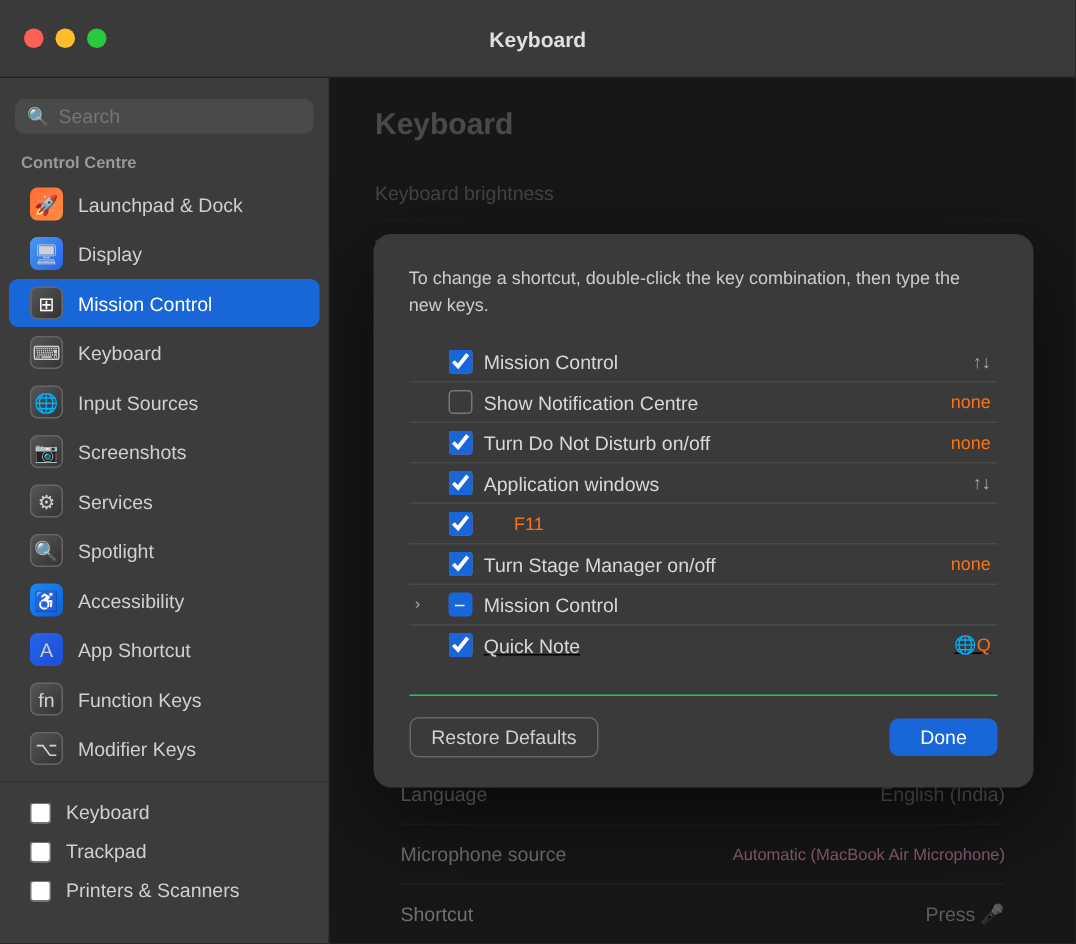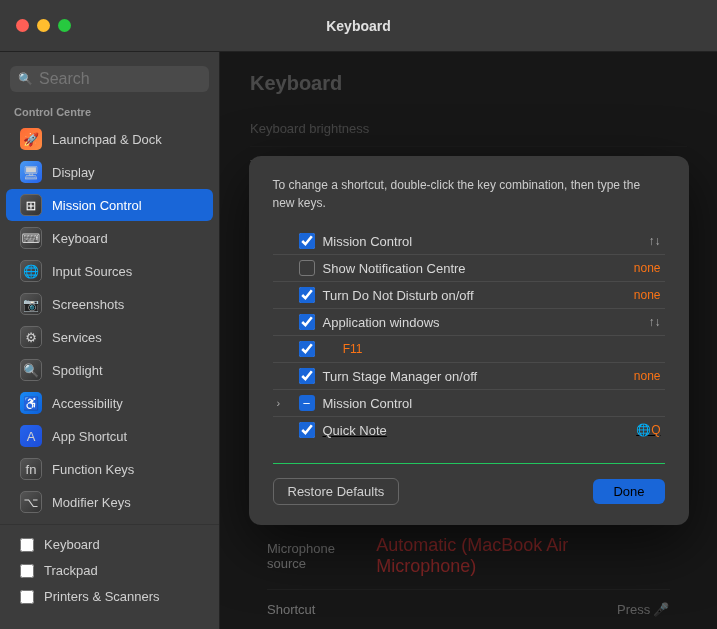--- a/index.html
+++ b/index.html
@@ -66,21 +66,21 @@
       display: flex;
       align-items: center;
       padding: 4px 8px;
       gap: 6px;
     }
     .search-bar input {
       background: transparent;
       border: none;
       outline: none;
       color: #fdba74;
-      font-size: 16px;
+      font-size: 13px;
       width: 100%;
     }
     .search-icon-small {
       color: #888;
       font-size: 12px;
     }
 
     .sidebar-section-header {
       color: #999;
       font-size: 11px;
@@ -285,21 +285,21 @@
       border-radius: 6px;
       color: #d0d0d0;
       font-size: 13px;
       padding: 5px 14px;
       cursor: pointer;
     }
     .btn-done {
       background: #1966d8;
       border: none;
       border-radius: 6px;
-      color: #000000;
+      color: #ffffff;
       font-size: 13px;
       font-weight: 500;
       padding: 5px 20px;
       cursor: pointer;
     }
 
     
     .sidebar-bottom {
       margin-top: 6px;
       border-top: 1px solid #333;
@@ -406,21 +406,21 @@
       </div>
     </div>
 
     <div class="bottom-rows">
       <div class="bottom-row">
         <span>Language</span>
         <span style="color:#aaa;font-size:13px;">English (India)</span>
       </div>
       <div class="bottom-row">
         <span>Microphone source</span>
-        <span style="color:#ef4444;font-size:18px;">Automatic (MacBook Air Microphone)</span>
+        <span style="color:#f9a8d4;font-size:11px;">Automatic (MacBook Air Microphone)</span>
       </div>
       <div class="bottom-row">
         <span>Shortcut</span>
         <span style="color:#aaa;font-size:13px;">Press 🎤</span>
       </div>
     </div>
 
     <div class="modal-overlay">
       <div class="modal">
         <p class="modal-description">To change a shortcut, double-click the key combination, then type the new keys.</p>

